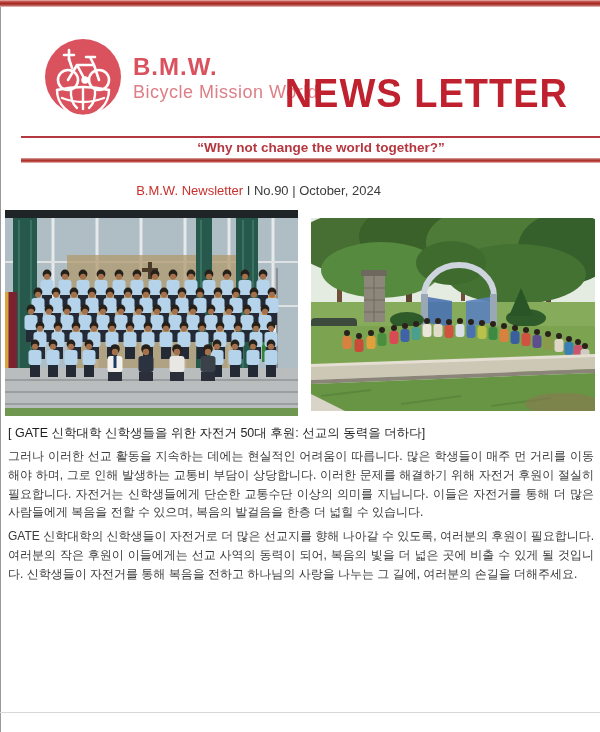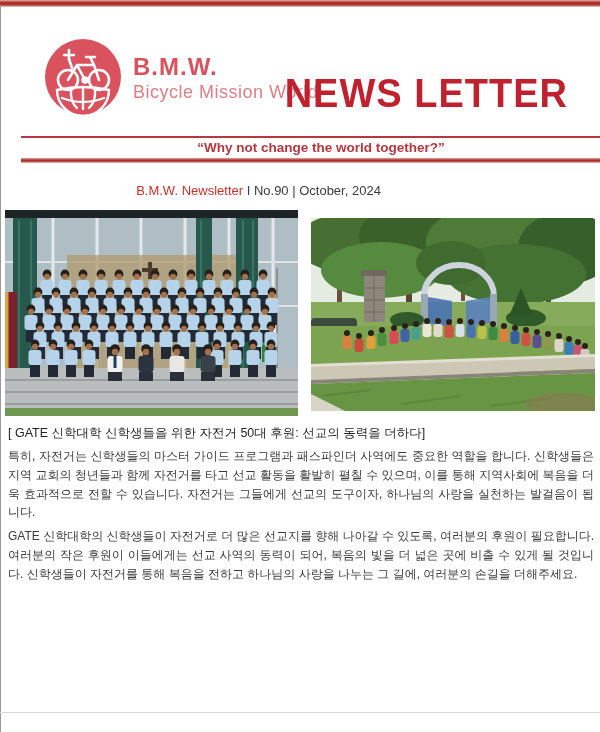--- a/index.html
+++ b/index.html
@@ -297,17 +297,17 @@
         <line x1="180" y1="188" x2="240" y2="180"></line>
   </g>
   <ellipse cx="252" cy="186" rx="38" ry="11" fill="#8a7a52" opacity="0.6"></ellipse>
   <polygon points="0,176 34,193 0,193" fill="#d8d4c8"></polygon>
 </svg>
 </div>
 
 <div class="headline">[ GATE 신학대학 신학생들을 위한 자전거 50대 후원: 선교의 동력을 더하다]</div>
 
 <div class="body-copy">
-  <p>특히, 자전거는 신학생들의 마스터 가이드 프로그램과 패스파인더 사역에도 중요한 역할을 합니다. 신학생들은 지역 교회의 청년들과 함께 자전거를 타고 선교 활동을 활발히 펼칠 수 있으며, 이를 통해 지역사회에 복음을 더욱 효과적으로 전할 수 있습니다. 자전거는 그들에게 선교의 도구이자, 하나님의 사랑을 실천하는 발걸음이 됩니다.</p>
+  <p>그러나 이러한 선교 활동을 지속하는 데에는 현실적인 어려움이 따릅니다. 많은 학생들이 매주 먼 거리를 이동해야 하며, 그로 인해 발생하는 교통비 부담이 상당합니다. 이러한 문제를 해결하기 위해 자전거 후원이 절실히 필요합니다. 자전거는 신학생들에게 단순한 교통수단 이상의 의미를 지닙니다. 이들은 자전거를 통해 더 많은 사람들에게 복음을 전할 수 있으며, 복음의 발걸음을 한층 더 넓힐 수 있습니다.</p>
   <p>GATE 신학대학의 신학생들이 자전거로 더 많은 선교지를 향해 나아갈 수 있도록, 여러분의 후원이 필요합니다. 여러분의 작은 후원이 이들에게는 선교 사역의 동력이 되어, 복음의 빛을 더 넓은 곳에 비출 수 있게 될 것입니다. 신학생들이 자전거를 통해 복음을 전하고 하나님의 사랑을 나누는 그 길에, 여러분의 손길을 더해주세요.</p>
 </div>
 
 <div class="bottom-rule"></div>
 
 </body></html>

